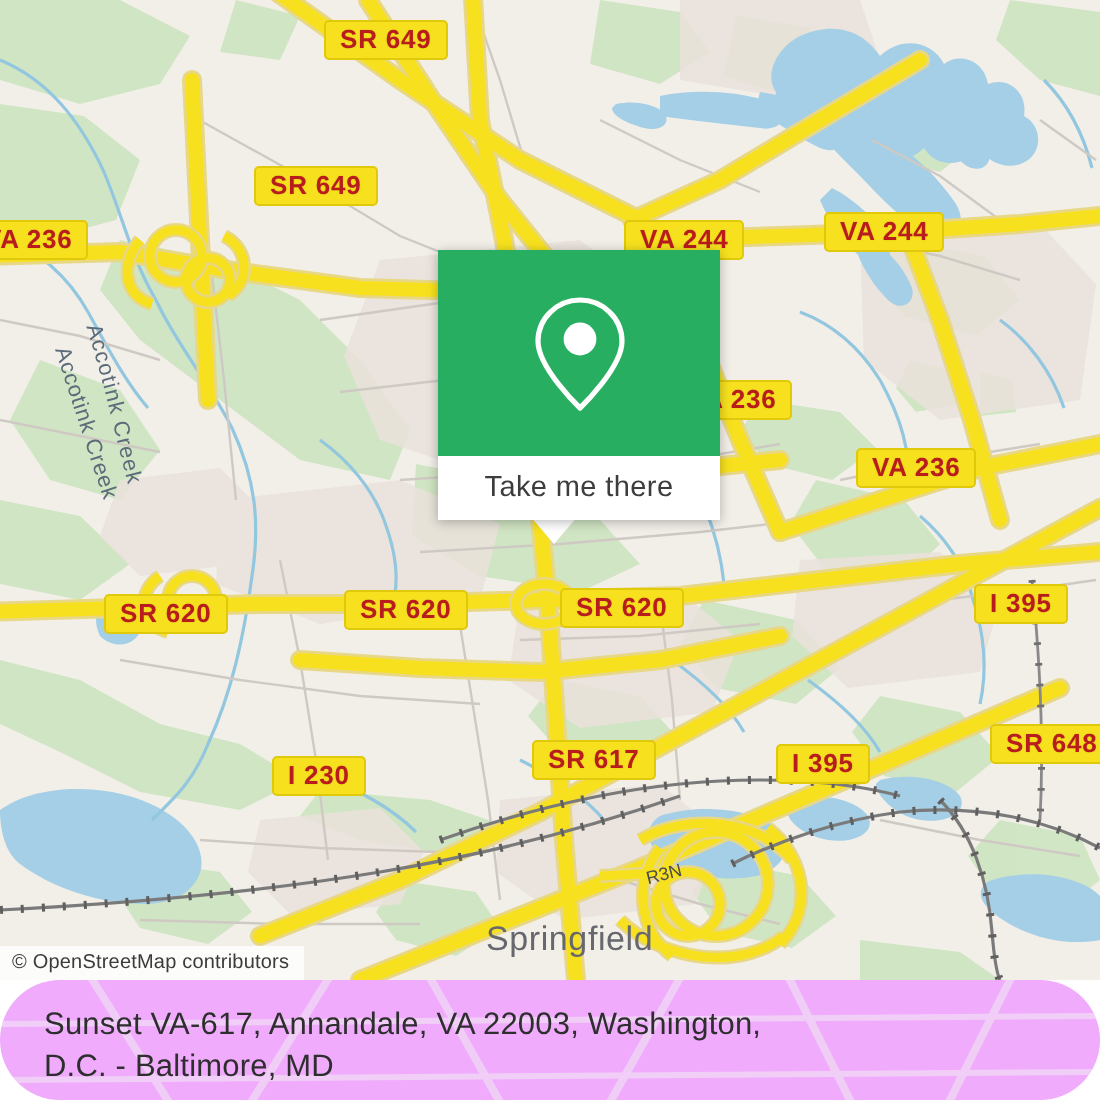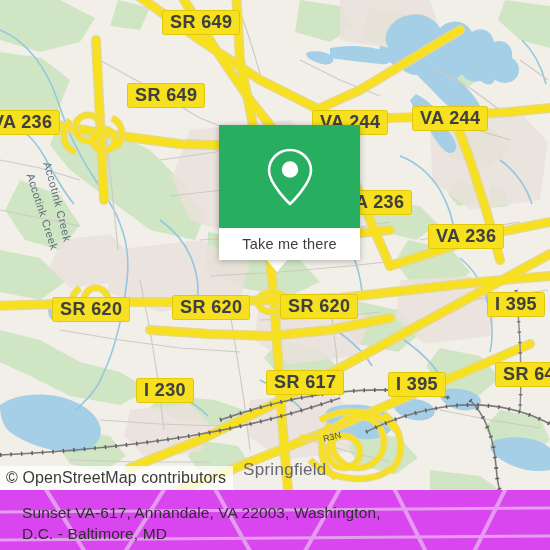--- a/index.html
+++ b/index.html
@@ -24,35 +24,35 @@
     overflow: hidden;
   }
   #map svg { display: block; }
 
   
   #attribution {
     position: absolute;
     left: 0; bottom: 0;
     padding: 3px 7px 3px 6px;
     background: rgba(255,255,255,0.78);
-    font-size: 16px;
+    font-size: 10px;
     color: #3b3b3b;
     letter-spacing: 0.1px;
     white-space: nowrap;
     font-family: "Liberation Sans", sans-serif;
   }
 
   
   .shield {
     position: absolute;
     background: #f7e11e;
     border: 1.5px solid #e0c80a;
     border-radius: 2.5px;
-    color: #404040;
-    font-size: 18px;
+    color: #b91c1c;
+    font-size: 13px;
     font-weight: bold;
     letter-spacing: 0.4px;
     padding: 2px 7px 3px 7px;
     line-height: 1;
     white-space: nowrap;
     text-shadow: 0 0 1px rgba(0,0,0,0.12);
     font-family: "Liberation Sans", sans-serif;
   }
 
   
@@ -115,22 +115,23 @@
     border-left: 12px solid transparent;
     border-right: 12px solid transparent;
     border-top: 14px solid #ffffff;
   }
 
   
   #footer {
     position: absolute;
     left: 0; top: 490px;
     width: 550px; height: 60px;
-    background: #d946ef;
+    background: #f0abfc;
     overflow: hidden;
+    border-radius: 30px;
   }
   #footer-watermark {
     position: absolute; left:0; top:0; width:550px; height:60px;
     opacity: 0.5;
   }
   #footer-text {
     position: absolute;
     left: 22px; top: 12px;
     width: 390px;
     color: #2e2e2e;

